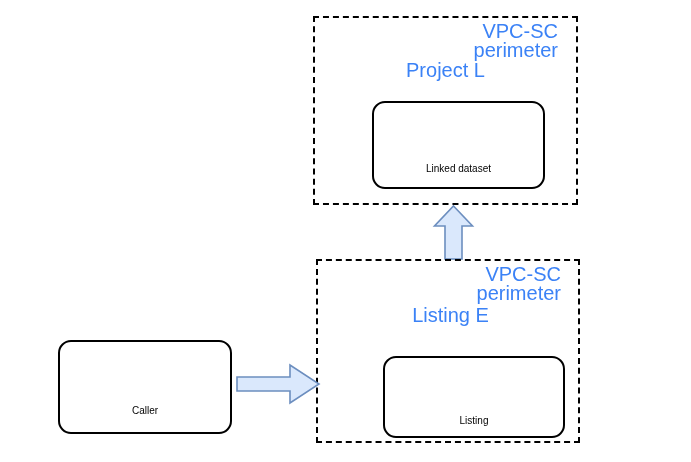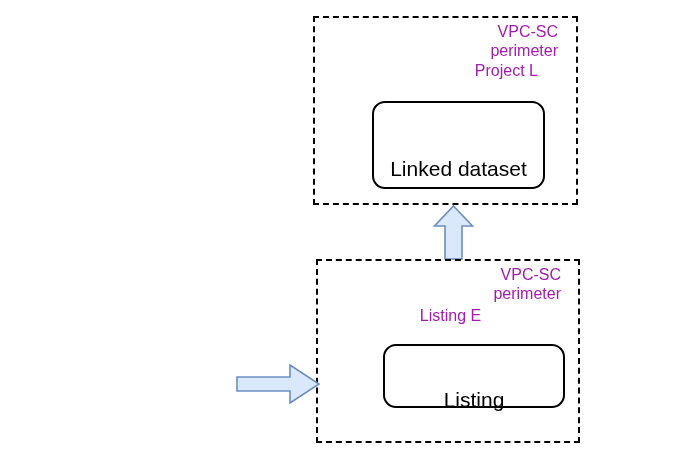--- a/index.html
+++ b/index.html
@@ -43,70 +43,69 @@
     position: absolute;
     border: 2px solid #000000;
     border-radius: 13px;
     background: #ffffff;
     box-sizing: border-box;
     display: flex;
     align-items: center;
     justify-content: center;
   }
   .node-label {
-    font-size: 21px;
+    font-size: 10px;
     color: #000000;
     line-height: 1.2;
     text-align: center;
     white-space: nowrap;
     margin-top: 48px;
   }
   #node-linked-dataset {
     left: 372px;
     top: 101px;
     width: 173px;
     height: 88px;
   }
   #node-listing {
     left: 383px;
-    top: 344px;
+    top: 356px;
     width: 182px;
-    height: 64px;
+    height: 82px;
   }
   #node-caller {
     left: 58px;
     top: 340px;
     width: 174px;
     height: 94px;
   }
 
   
   .label {
     position: absolute;
-    font-size: 16px;
-    color: #a21caf;
+    font-size: 20px;
+    color: #3b82f6;
     line-height: 19px;
     white-space: pre-line;
   }
   .label-right {
     text-align: right;
   }
   .label-center {
     text-align: center;
   }
   #label-vpcsc-upper {
     left: 398px;
     top: 22px;
     width: 160px;
   }
   #label-project-l {
     left: 353px;
     top: 61px;
     width: 185px;
-    text-align: right;
   }
   #label-vpcsc-lower {
     left: 400px;
     top: 265px;
     width: 161px;
   }
   #label-project-e {
     left: 358px;
     top: 306px;
     width: 185px;
@@ -167,20 +166,23 @@
   <div class="label label-right" id="label-vpcsc-lower">VPC-SC
 perimeter</div>
 
   <div class="label label-center" id="label-project-e">Listing E</div>
 
   <div class="node" id="node-listing">
     <span class="node-label">Listing</span>
   </div>
 
 
+  <div class="node" id="node-caller">
+    <span class="node-label">Caller</span>
+  </div>
 
   <div class="arrow" id="arrow-right">
     <svg viewBox="0 0 84 40" preserveAspectRatio="none">
       <polygon points="1,13 54,13 54,1 83,20 54,39 54,27 1,27" fill="#dae8fc" stroke="#6c8ebf" stroke-width="1.6" stroke-linejoin="miter"></polygon>
     </svg>
   </div>
 
 </div>
 
 </body></html>

